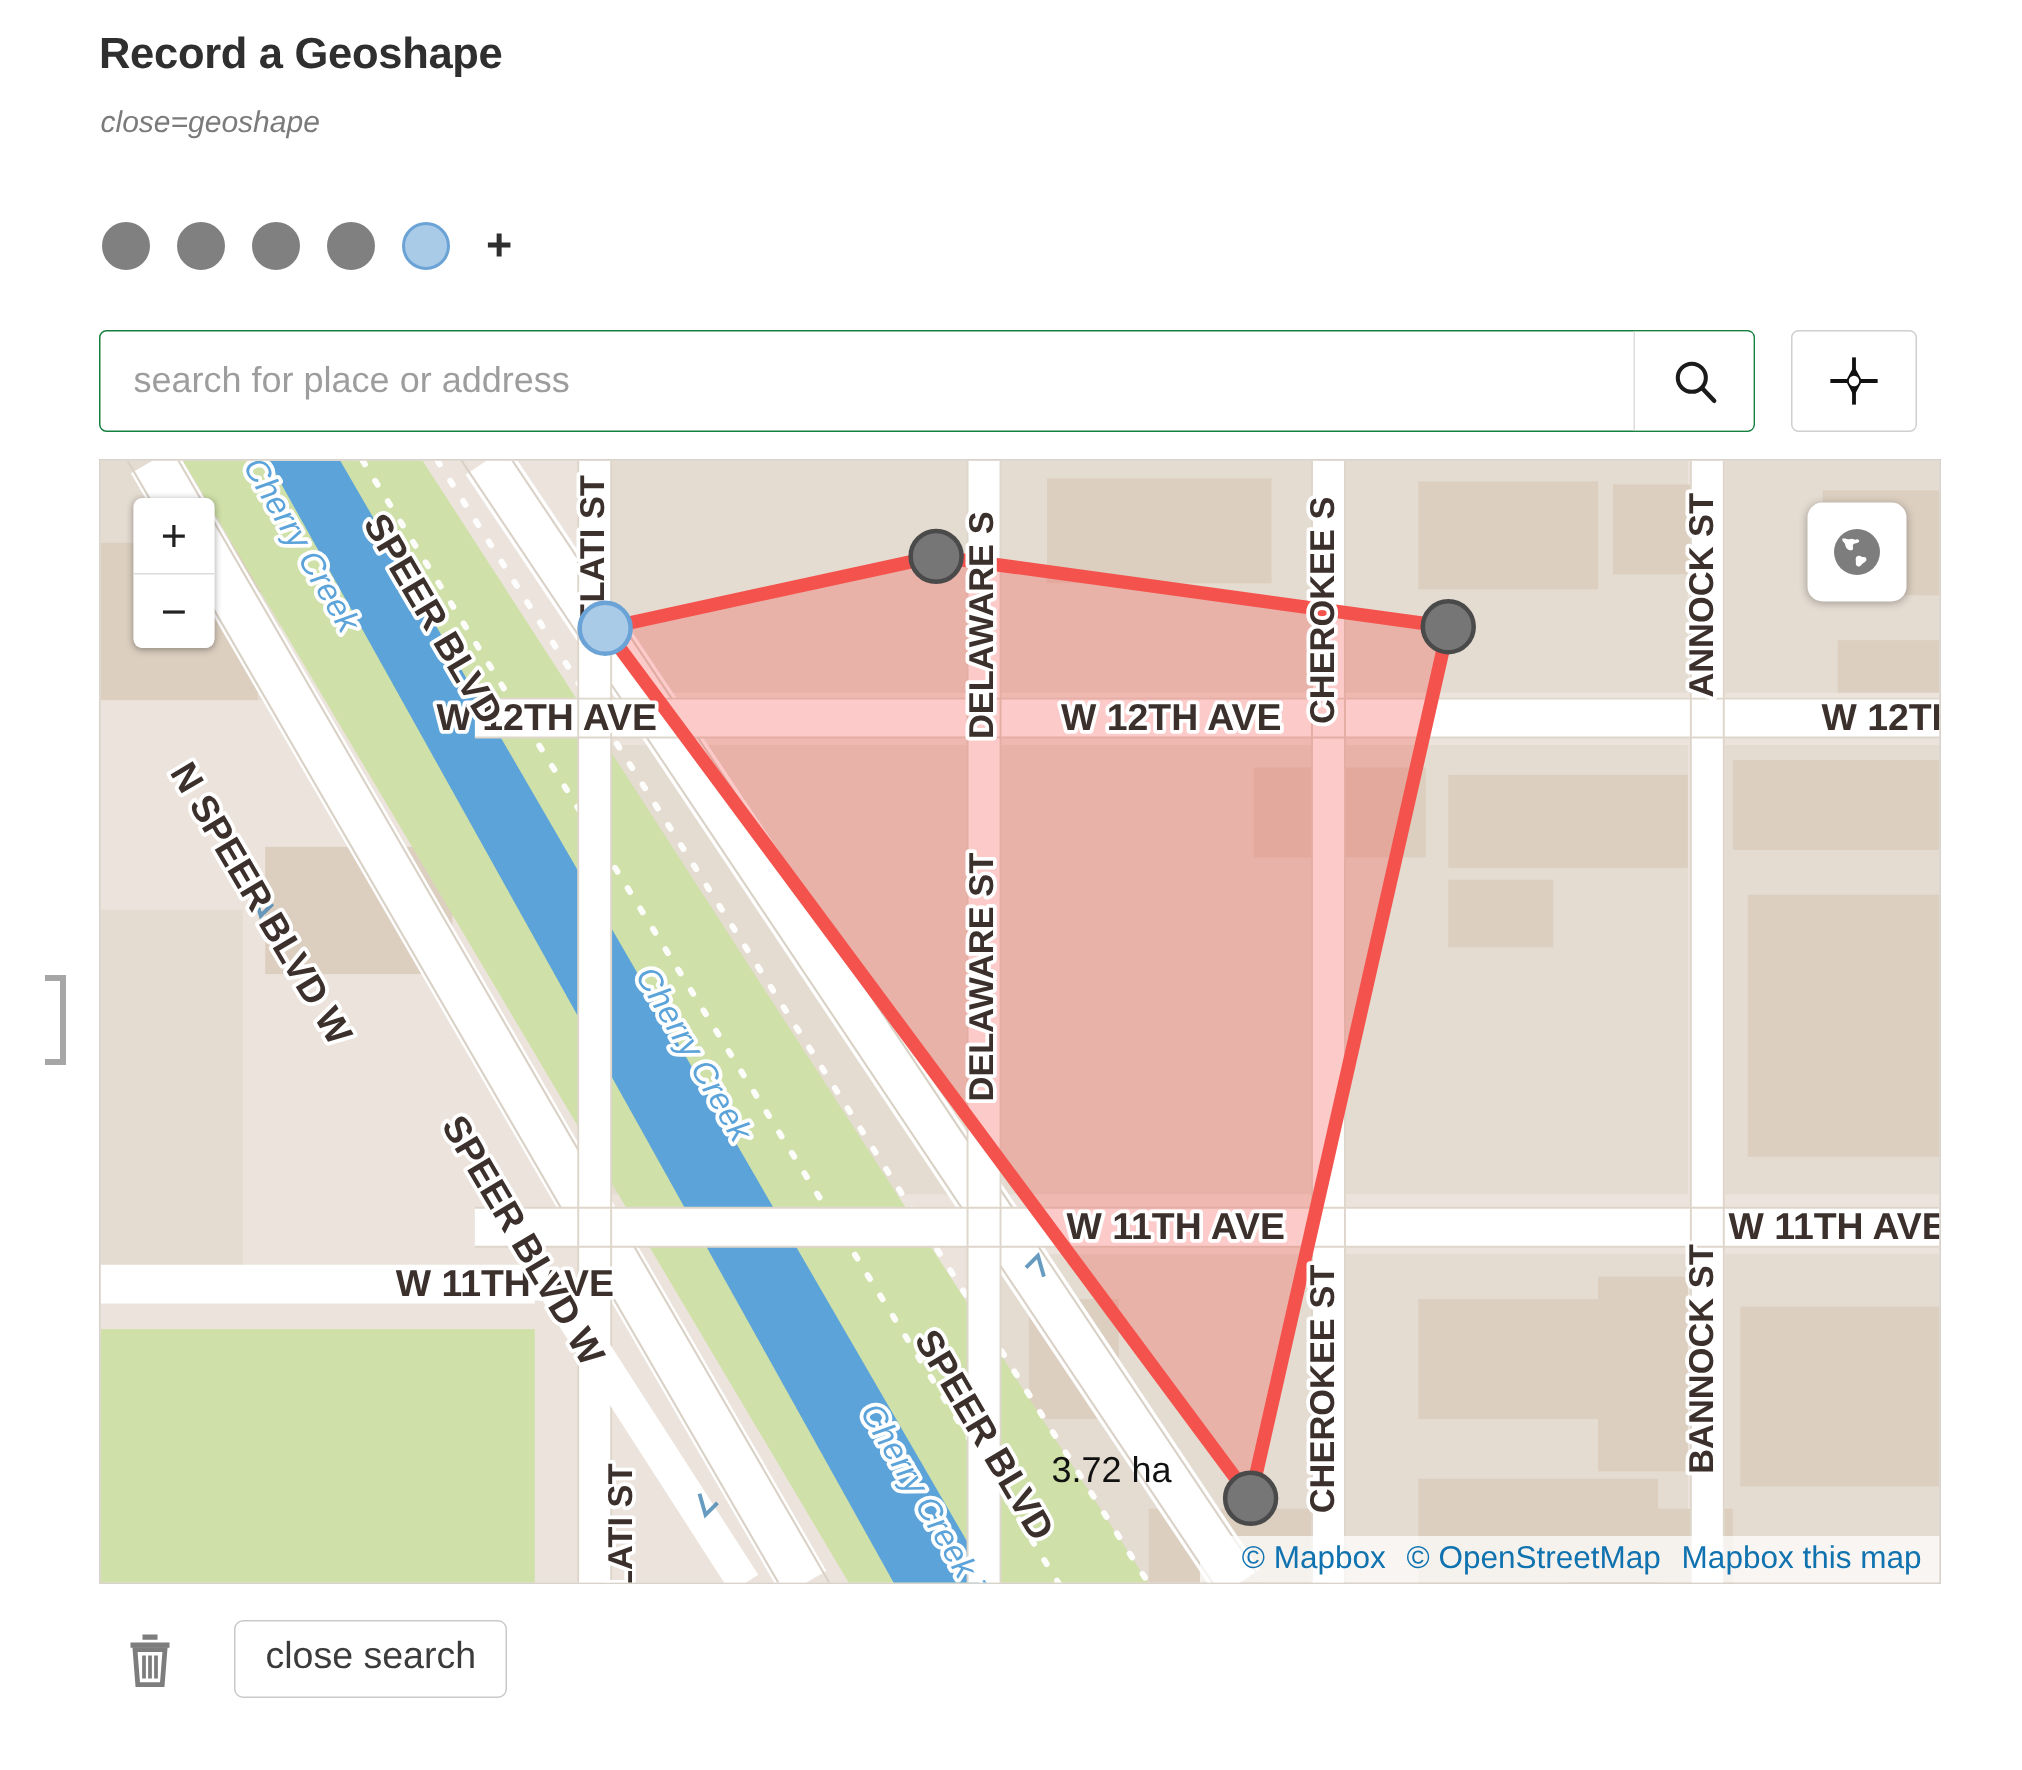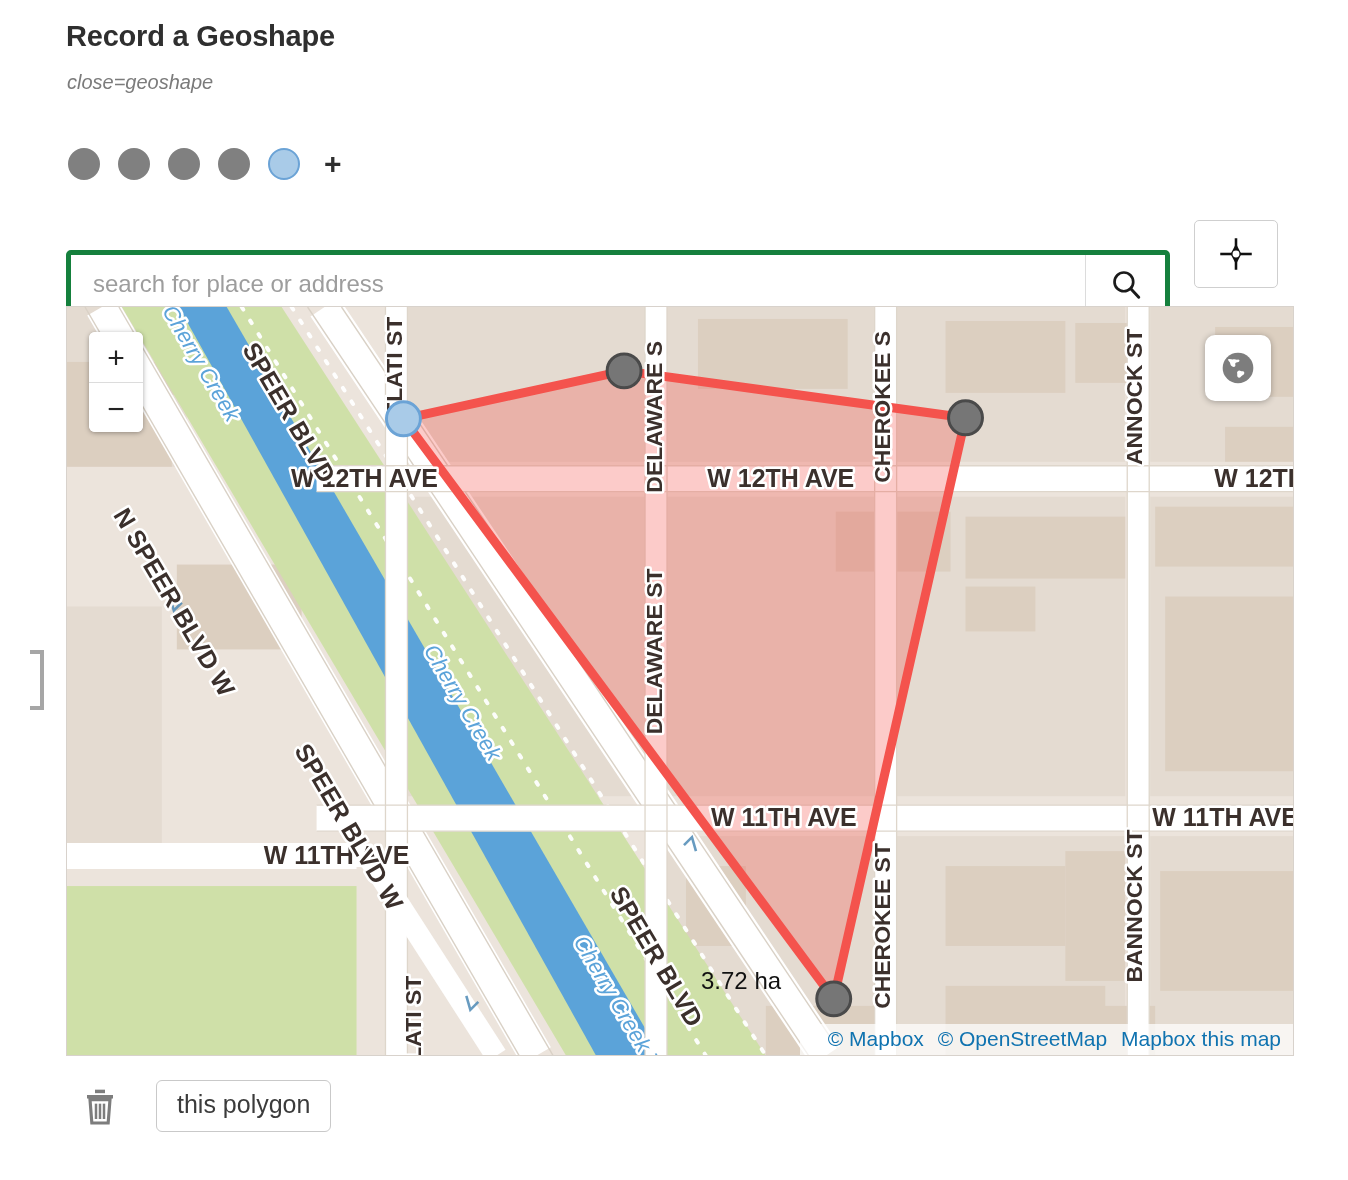--- a/index.html
+++ b/index.html
@@ -65,25 +65,24 @@
     position: absolute;
     left: 66px; top: 220px;
     display: flex;
     align-items: stretch;
     gap: 24px;
   }
   .search-box {
     display: flex;
     width: 1104px;
     height: 68px;
-    border: 5px solid #15803d;
+    border: 1px solid #15803d;
     border-radius: 5px;
     background: #fff;
     overflow: hidden;
-    margin-top: 30px;
   }
   .search-box input {
     flex: 1;
     border: none;
     outline: none;
     padding: 0 22px;
     font-size: 24px;
     color: #333;
     background: transparent;
     font-family: "Liberation Sans", sans-serif;
@@ -441,16 +440,16 @@
     <button class="trash-btn">
       <svg width="40" height="44" viewBox="0 0 24 26">
         <rect x="4.2" y="6.4" width="15.6" height="2.1" fill="#7d7d7d"></rect>
         <rect x="9" y="3.2" width="6" height="2.1" fill="#7d7d7d"></rect>
         <path d="M6 9.2 h12 l-1.1 14 h-9.8 z" fill="none" stroke="#7d7d7d" stroke-width="1.9"></path>
         <line x1="9.6" y1="11.6" x2="9.6" y2="20.8" stroke="#7d7d7d" stroke-width="1.5"></line>
         <line x1="12" y1="11.6" x2="12" y2="20.8" stroke="#7d7d7d" stroke-width="1.5"></line>
         <line x1="14.4" y1="11.6" x2="14.4" y2="20.8" stroke="#7d7d7d" stroke-width="1.5"></line>
       </svg>
     </button>
-    <button class="close-polygon-btn">this polygon</button>
+    <button class="close-polygon-btn">close search</button>
   </div>
 
 </div>
 
 </body></html>

